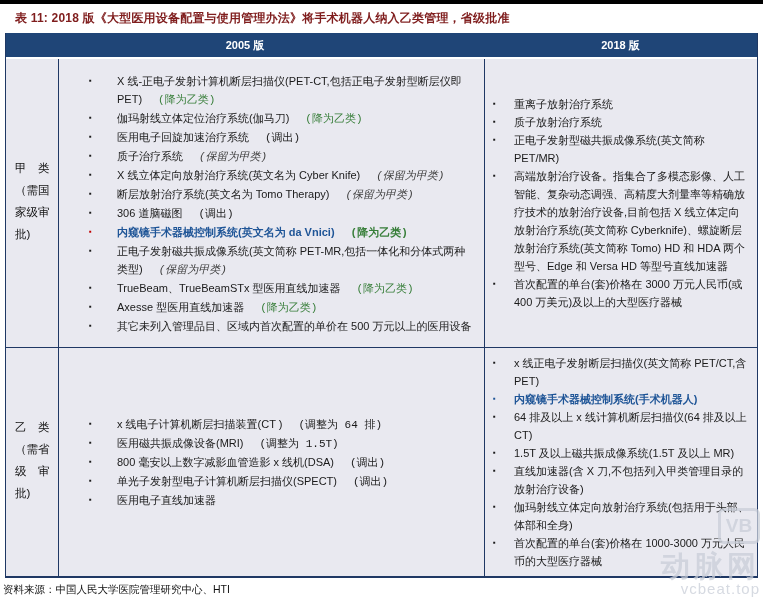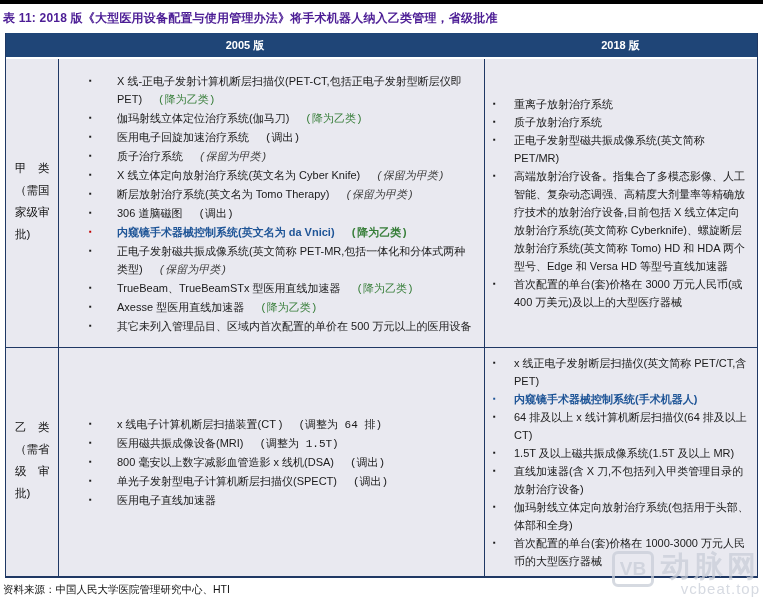--- a/index.html
+++ b/index.html
@@ -9,22 +9,22 @@
   }
   *{box-sizing:border-box;}
   html,body{margin:0;padding:0;}
   body{
     width:763px;height:598px;background:#ffffff;overflow:hidden;position:relative;
     font-family:"Liberation Sans","DejaVu Sans",sans-serif;color:var(--ink);
   }
   .page{width:100%;height:100%;position:relative;}
   .title{
     border-top:4px solid #000;
-    padding:6px 4px 6px 3px;
-    font-size:12px;font-weight:bold;color:#4c1d95;
+    padding:6px 4px 6px 15px;
+    font-size:12px;font-weight:bold;color:#7f1d1d;
     letter-spacing:0.2px;
   }
   .tbl{
     margin:0 5px;width:753px;
     border-left:1px solid var(--border);
     border-right:1px solid var(--border);
     border-bottom:2px solid var(--border);
   }
   .thead{
     display:flex;background:var(--navy);color:#fff;font-weight:bold;
@@ -55,22 +55,22 @@
   .b-red{color:var(--red);}
   .b-blue{color:var(--blue);}
   .t-blue-bold{color:var(--blue);font-weight:bold;}
   .note{margin-left:16px;font-family:Liberation Mono, monospace;}
   .n-green{color:var(--green);}
   .n-green-bold{color:var(--green);font-weight:bold;}
   .n-italic{font-style:italic;color:#3c3c3c;}
   .n-plain{color:#1a1a1a;}
   .footer{font-size:10.5px;padding:5px 20px 0 3px;color:#111;}
   .watermark{
-    position:absolute;right:3px;bottom:2px;display:flex;align-items:flex-start;gap:7px;
-    opacity:0.75;pointer-events:none;
+    position:absolute;right:3px;bottom:2px;display:flex;align-items:flex-end;gap:7px;
+    opacity:0.75;pointer-events:none;flex-direction:column;
   }
   .wm-logo{
     width:42px;height:36px;border:3px solid var(--wm);border-radius:6px;
     color:var(--wm);font-weight:bold;font-size:19px;
     display:flex;align-items:center;justify-content:center;background:transparent;
   }
   .wm-right{display:flex;flex-direction:column;align-items:flex-end;}
   .wm-name{font-size:29px;font-weight:bold;color:var(--wm);letter-spacing:4px;line-height:30px;}
   .wm-site{font-size:15px;color:var(--wm);line-height:15px;letter-spacing:1px;}
 </style>

